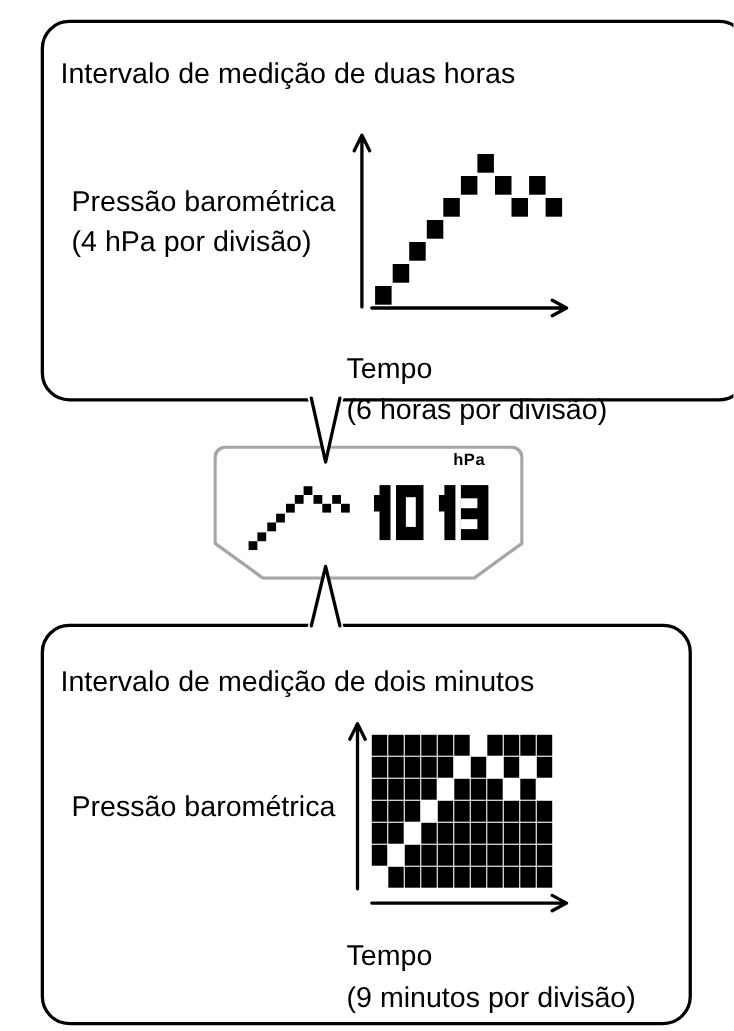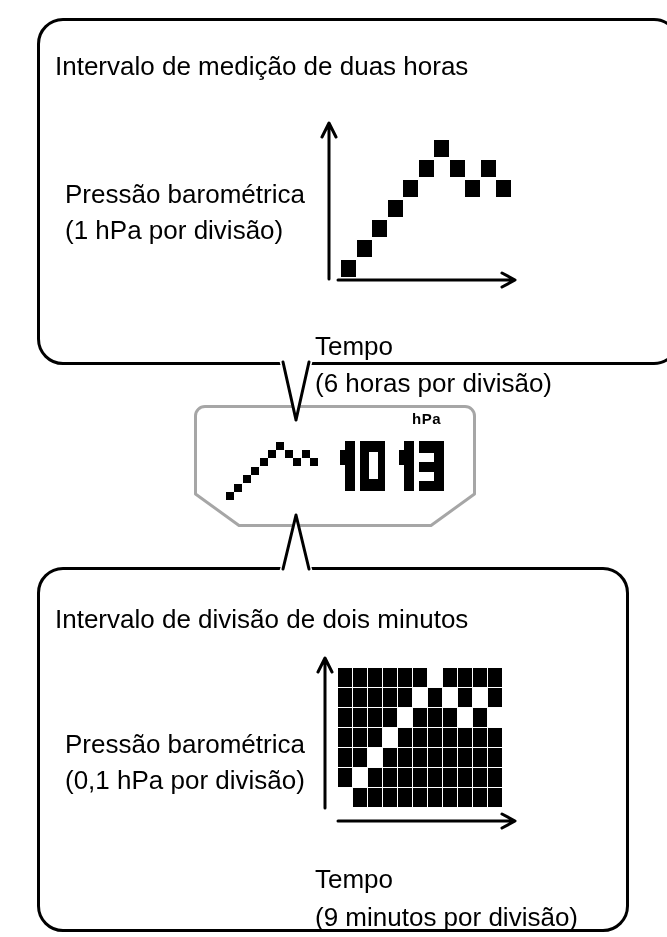--- a/index.html
+++ b/index.html
@@ -2,21 +2,21 @@
 <html><head>
 <meta charset="utf-8">
 <style>
   html,body{margin:0;padding:0;background:#fff;}
   #stage{position:relative;width:667px;height:937px;background:#fff;overflow:hidden;
          font-family:"Liberation Sans", sans-serif;color:#000;}
   .bubble{position:absolute;box-sizing:border-box;border:3px solid #000;border-radius:26px;background:#fff;}
   #top-box{left:37px;top:18px;width:643px;height:347px;}
   #bottom-box{left:37px;top:567px;width:592px;height:365px;}
   .box-title{position:absolute;font-size:26px;white-space:nowrap;}
-  .axis-label{position:absolute;font-size:26px;line-height:36px;white-space:nowrap;margin-top:11px;}
+  .axis-label{position:absolute;font-size:26px;line-height:36px;white-space:nowrap;}
   .sq{position:absolute;background:#000;}
   .pixelgraph{position:absolute;}
   .lcdgrid{position:absolute;}
   .cell{position:absolute;background:#000;}
   .arrow{position:absolute;overflow:visible;}
   
   #lcd{position:absolute;left:194px;top:405px;width:282px;height:122px;z-index:2;}
   #lcd-outline{position:absolute;left:0;top:0;}
   #lcd-digits{position:absolute;left:146px;top:36px;height:50px;display:flex;gap:5px;}
   .glyph{position:relative;height:50px;}
@@ -27,21 +27,21 @@
 </head>
 <body>
 
 <div id="stage">
 
   <div id="top-box" class="bubble">
     <div class="box-title" style="left:15px;top:30px;">Intervalo de medição de duas horas</div>
 
     <div class="axis-label" style="left:25px;top:144px;">
       <div>Pressão barométrica</div>
-      <div>(1 hPa por divisão)</div>
+      <div>(4 hPa por divisão)</div>
     </div>
 
     <svg class="arrow" style="left:280px;top:98px;" width="18" height="164">
       <path d="M9 160 L9 7 M2 18 L9 4 L16 18" stroke="#000" stroke-width="3" fill="none" stroke-linecap="round" stroke-linejoin="round"></path>
     </svg>
 
     <svg class="arrow" style="left:296px;top:250px;" width="184" height="18">
       <path d="M2 9 L175 9 M166 2 L179 9 L166 16" stroke="#000" stroke-width="3" fill="none" stroke-linecap="round" stroke-linejoin="round"></path>
     </svg>
 
@@ -106,25 +106,24 @@
   <svg class="tail" style="left:270px;top:354px;" width="52" height="72">
     <polygon points="8,2 26,67 44,2" fill="#ffffff"></polygon>
     <path d="M13 8 L26 66 M39 8 L26 66" stroke="#000" stroke-width="3" fill="none" stroke-linecap="round"></path>
   </svg>
   <svg class="tail" style="left:270px;top:506px;" width="52" height="72">
     <polygon points="8,70 26,7 44,70" fill="#ffffff"></polygon>
     <path d="M13 63 L26 9 M39 63 L26 9" stroke="#000" stroke-width="3" fill="none" stroke-linecap="round"></path>
   </svg>
 
   <div id="bottom-box" class="bubble">
-    <div class="box-title" style="left:15px;top:34px;">Intervalo de divisão de dois minutos</div>
+    <div class="box-title" style="left:15px;top:34px;">Intervalo de medição de dois minutos</div>
 
     <div class="axis-label" style="left:25px;top:145px;">
       <div>Pressão barométrica</div>
-      <div>(0,1 hPa por divisão)</div>
     </div>
 
     <svg class="arrow" style="left:276px;top:84px;" width="18" height="158">
       <path d="M9 154 L9 7 M2 18 L9 4 L16 18" stroke="#000" stroke-width="3" fill="none" stroke-linecap="round" stroke-linejoin="round"></path>
     </svg>
 
     <svg class="arrow" style="left:296px;top:242px;" width="184" height="18">
       <path d="M2 9 L175 9 M166 2 L179 9 L166 16" stroke="#000" stroke-width="3" fill="none" stroke-linecap="round" stroke-linejoin="round"></path>
     </svg>
 

